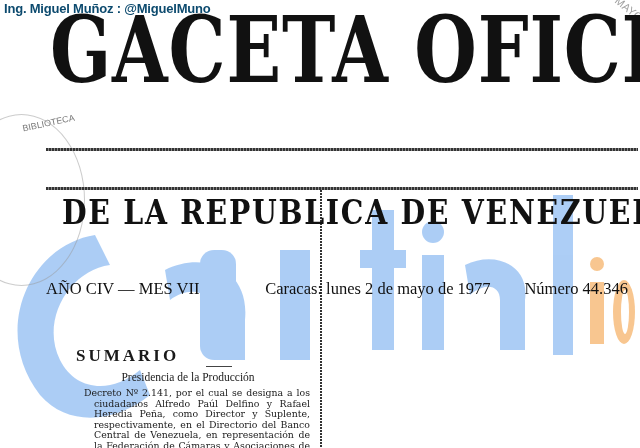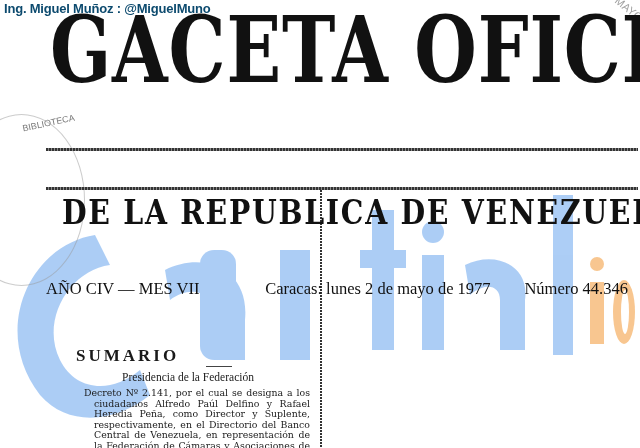--- a/index.html
+++ b/index.html
@@ -90,16 +90,16 @@
   <span class="c">Caracas: lunes 2 de mayo de 1977</span>
   <span>Número 44.346</span>
 </div>
 <div class="rule" style="top:187px;"></div>
 
 <div class="col-div"></div>
 
 <div class="col-left content">
   <div class="sumario">SUMARIO</div>
   <div class="sumario-dash"></div>
-  <div class="section-h">Presidencia de la Federación</div>
+  <div class="section-h">Presidencia de la Producción</div>
   <p class="entry">Decreto Nº 2.141, por el cual se designa a los ciudadanos Alfredo Paúl Delfino y Rafael Heredia Peña, como Director y Suplente, respectivamente, en el Directorio del Banco Central de Venezuela, en representación de la Federación de Cámaras y Asociaciones de Comercio y Producción (FEDECAMARAS). — (Se reimprime por error de copia).</p>
 
 </div>
 
 </body></html>

